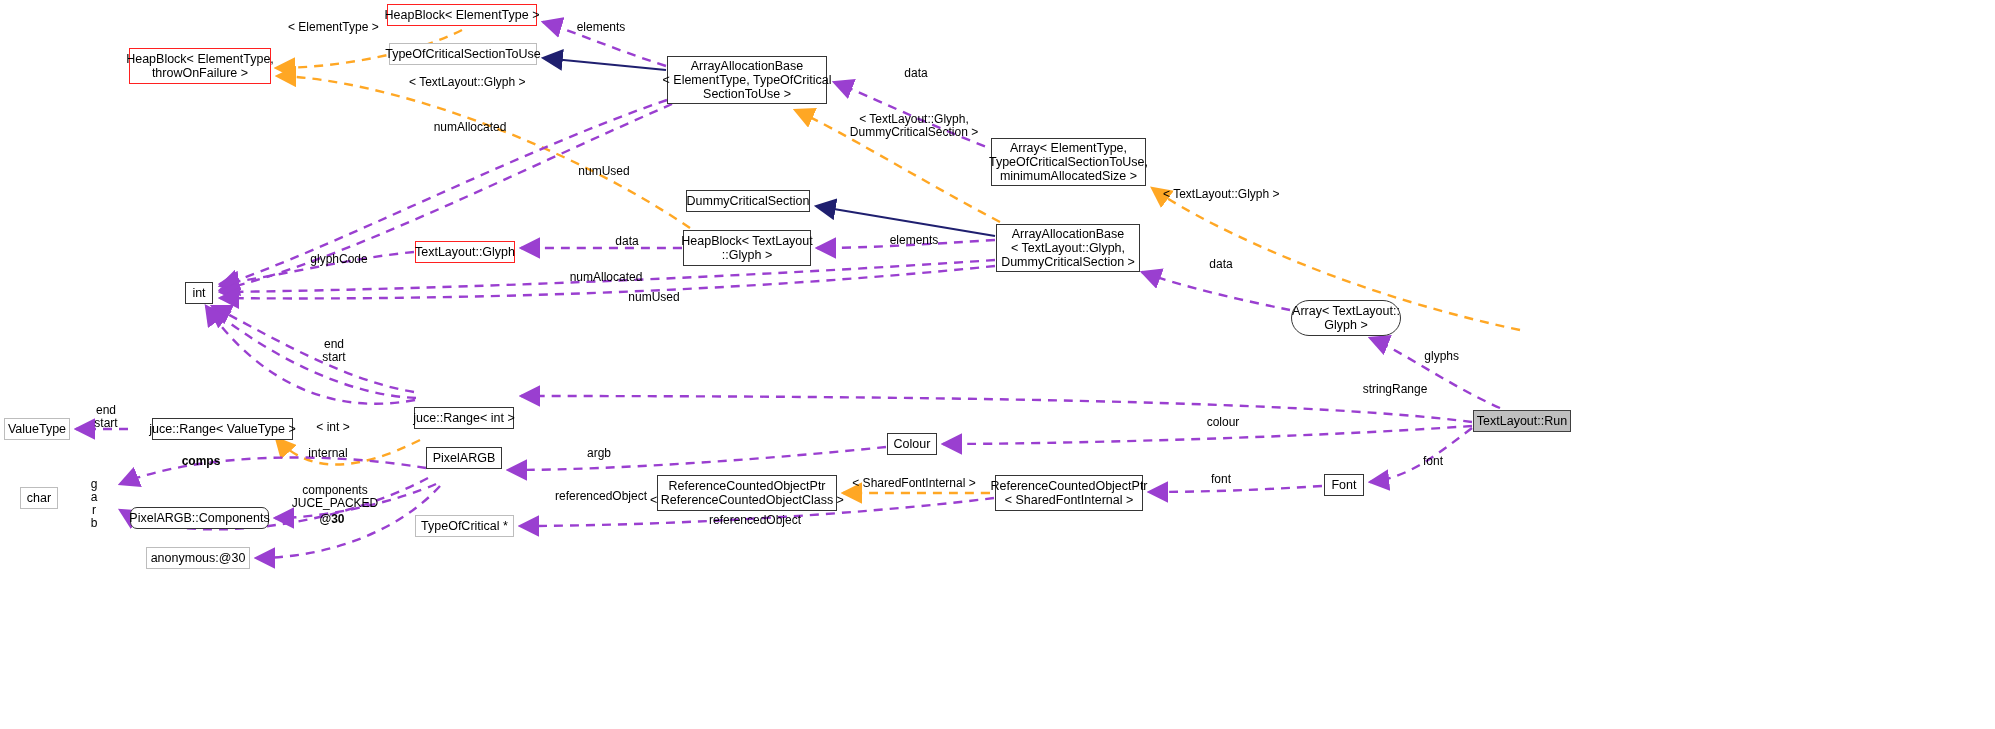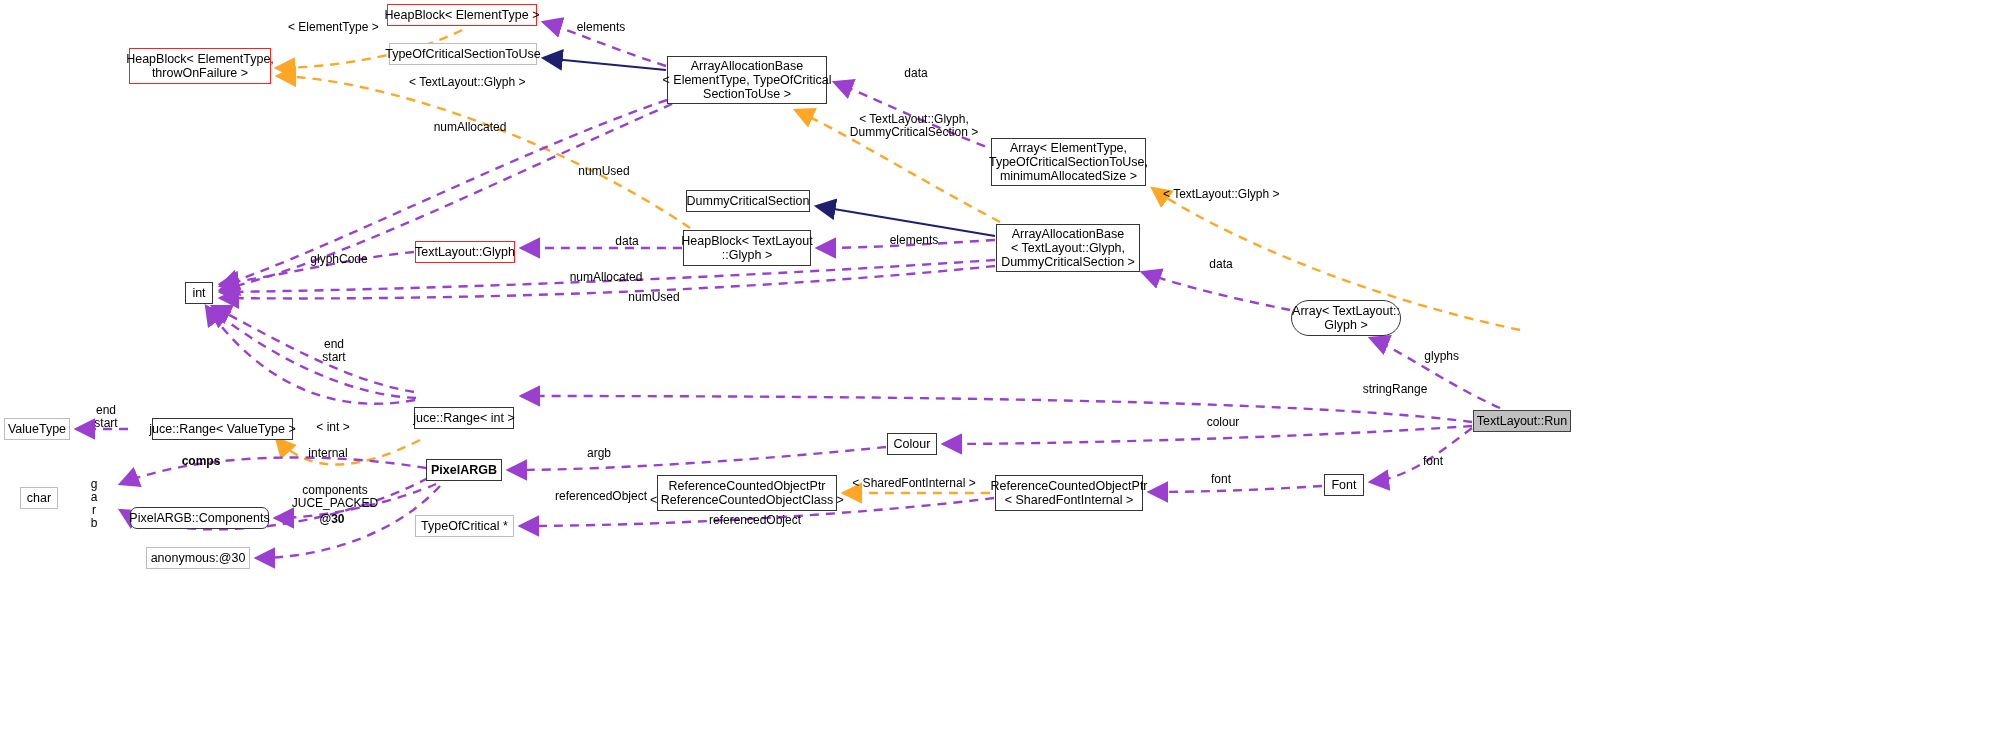--- a/index.html
+++ b/index.html
@@ -135,21 +135,21 @@
 &lt; TextLayout::Glyph,
 DummyCriticalSection &gt;</div>
   <div class="node b-thick" style="left:1291px;top:300px; width:110px; height:36px;border-radius:18px;">Array&lt; TextLayout::
 Glyph &gt;</div>
   <div class="node b-thick" style="left:185px; top:282px; width:28px;  height:22px;">int</div>
   <div class="node b-thick" style="left:414px; top:407px; width:100px; height:22px;">juce::Range&lt; int &gt;</div>
   <div class="node b-thin" style="left:4px;   top:418px; width:66px;  height:22px;">ValueType</div>
   <div class="node b-thick" style="left:129px; top:418px; width:141px; height:22px;margin-left:23px;">juce::Range&lt; ValueType &gt;</div>
   <div class="node b-thick" style="left:887px; top:433px; width:50px;  height:22px;">Colour</div>
   <div class="node n-focus" style="left:1473px;top:410px; width:98px;  height:22px;">TextLayout::Run</div>
-  <div class="node b-thick" style="left:426px; top:459px; width:76px;  height:22px;font-weight:bold;">PixelARGB</div>
+  <div class="node b-thick" style="left:426px; top:447px; width:76px;  height:22px;">PixelARGB</div>
   <div class="node b-thick" style="left:657px; top:475px; width:180px; height:36px;">ReferenceCountedObjectPtr
 &lt; ReferenceCountedObjectClass &gt;</div>
   <div class="node b-thick" style="left:995px; top:475px; width:148px; height:36px;">ReferenceCountedObjectPtr
 &lt; SharedFontInternal &gt;</div>
   <div class="node b-thick" style="left:1324px;top:474px; width:40px;  height:22px;">Font</div>
   <div class="node b-thin" style="left:20px;  top:487px; width:38px;  height:22px;">char</div>
   <div class="node b-thick" style="left:130px; top:507px; width:139px; height:22px;border-radius:7px;">PixelARGB::Components</div>
   <div class="node b-thin" style="left:415px; top:515px; width:99px;  height:22px;">TypeOfCritical *</div>
   <div class="node b-thin" style="left:146px; top:547px; width:104px; height:22px;">anonymous:@30</div>
 

